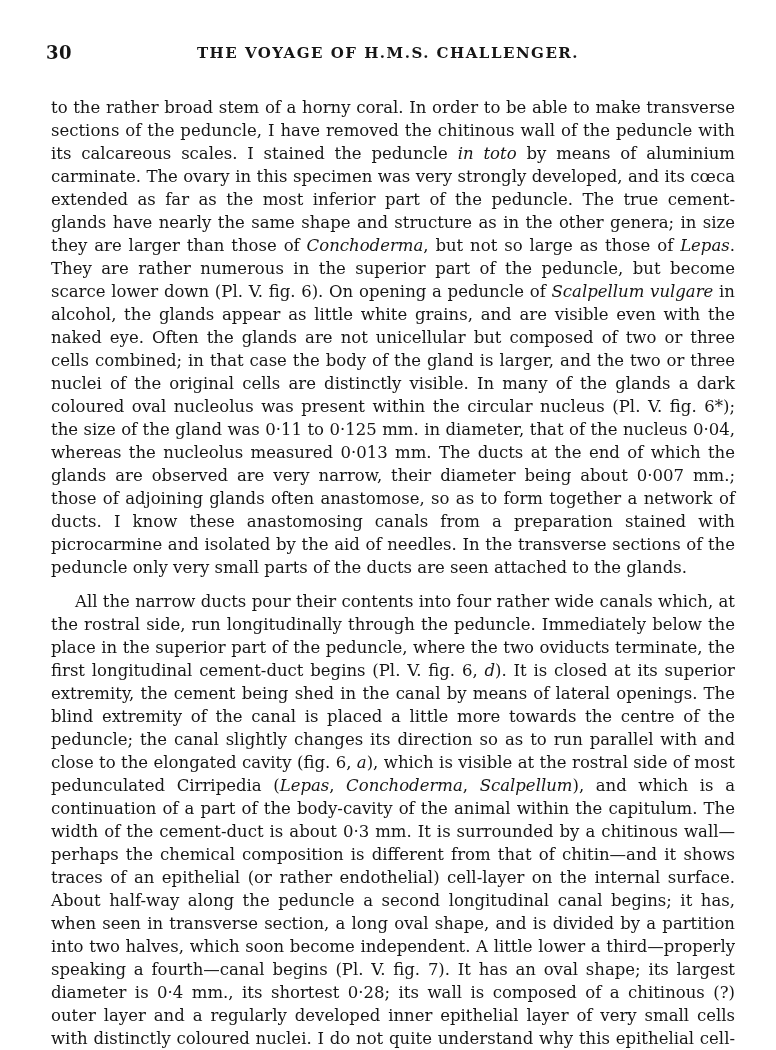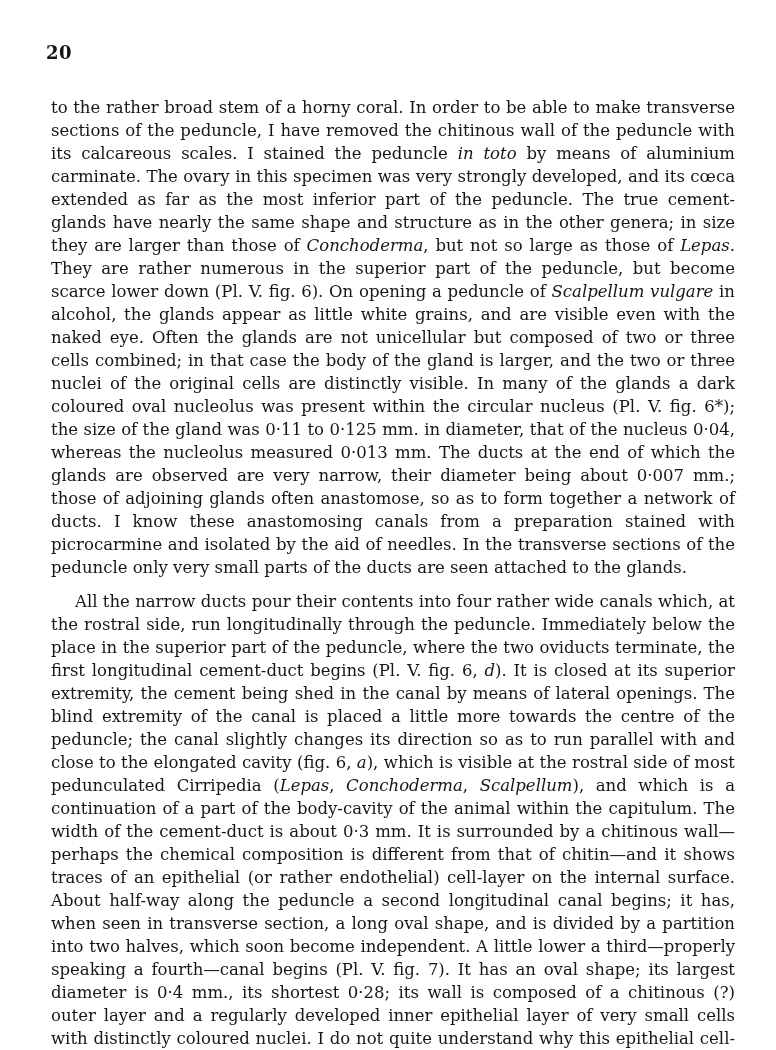--- a/index.html
+++ b/index.html
@@ -60,19 +60,20 @@
   }
   .para i {
     font-style: italic;
   }
 </style>
 </head>
 <body>
 
 <div class="page">
   <div class="header">
-    <span class="page-num">20</span>
+    <span class="page-num">30</span>
+    <span class="running-head">THE VOYAGE OF H.M.S. CHALLENGER.</span>
   </div>
   <div class="body-text" id="paragraphs">
       <p class="para"><span>to the rather broad stem of a horny coral.  In order to be able to make transverse sections of the peduncle, I have removed the chitinous wall of the peduncle with its calcareous scales.  I stained the peduncle </span><i>in toto</i><span> by means of aluminium carminate.  The ovary in this specimen was very strongly developed, and its cœca extended as far as the most inferior part of the peduncle.  The true cement-glands have nearly the same shape and structure as in the other genera; in size they are larger than those of </span><i>Conchoderma</i><span>, but not so large as those of </span><i>Lepas</i><span>.  They are rather numerous in the superior part of the peduncle, but become scarce lower down (Pl. V. fig. 6).  On opening a peduncle of </span><i>Scalpellum vulgare</i><span> in alcohol, the glands appear as little white grains, and are visible even with the naked eye.  Often the glands are not unicellular but composed of two or three cells combined; in that case the body of the gland is larger, and the two or three nuclei of the original cells are distinctly visible.  In many of the glands a dark coloured oval nucleolus was present within the circular nucleus (Pl. V. fig. 6*); the size of the gland was 0·11 to 0·125 mm. in diameter, that of the nucleus 0·04, whereas the nucleolus measured 0·013 mm.  The ducts at the end of which the glands are observed are very narrow, their diameter being about 0·007 mm.; those of adjoining glands often anastomose, so as to form together a network of ducts.  I know these anastomosing canals from a preparation stained with picrocarmine and isolated by the aid of needles.  In the transverse sections of the peduncle only very small parts of the ducts are seen attached to the glands.</span></p>
       <p class="para indent"><span>All the narrow ducts pour their contents into four rather wide canals which, at the rostral side, run longitudinally through the peduncle.  Immediately below the place in the superior part of the peduncle, where the two oviducts terminate, the first longitudinal cement-duct begins (Pl. V. fig. 6, </span><i>d</i><span>).  It is closed at its superior extremity, the cement being shed in the canal by means of lateral openings.  The blind extremity of the canal is placed a little more towards the centre of the peduncle; the canal slightly changes its direction so as to run parallel with and close to the elongated cavity (fig. 6, </span><i>a</i><span>), which is visible at the rostral side of most pedunculated Cirripedia (</span><i>Lepas</i><span>, </span><i>Conchoderma</i><span>, </span><i>Scalpellum</i><span>), and which is a continuation of a part of the body-cavity of the animal within the capitulum.  The width of the cement-duct is about 0·3 mm.  It is surrounded by a chitinous wall—perhaps the chemical composition is different from that of chitin—and it shows traces of an epithelial (or rather endothelial) cell-layer on the internal surface.  About half-way along the peduncle a second longitudinal canal begins; it has, when seen in transverse section, a long oval shape, and is divided by a partition into two halves, which soon become independent.  A little lower a third—properly speaking a fourth—canal begins (Pl. V. fig. 7).  It has an oval shape; its largest diameter is 0·4 mm., its shortest 0·28; its wall is composed of a chitinous (?) outer layer and a regularly developed inner epithelial layer of very small cells with distinctly coloured nuclei.  I do not quite understand why this epithelial cell-layer is well developed (at least distinctly visible) in the one duct, whereas it can scarcely be made out in the other ducts.</span></p>
     </div>
 </div>
 
 </body></html>

